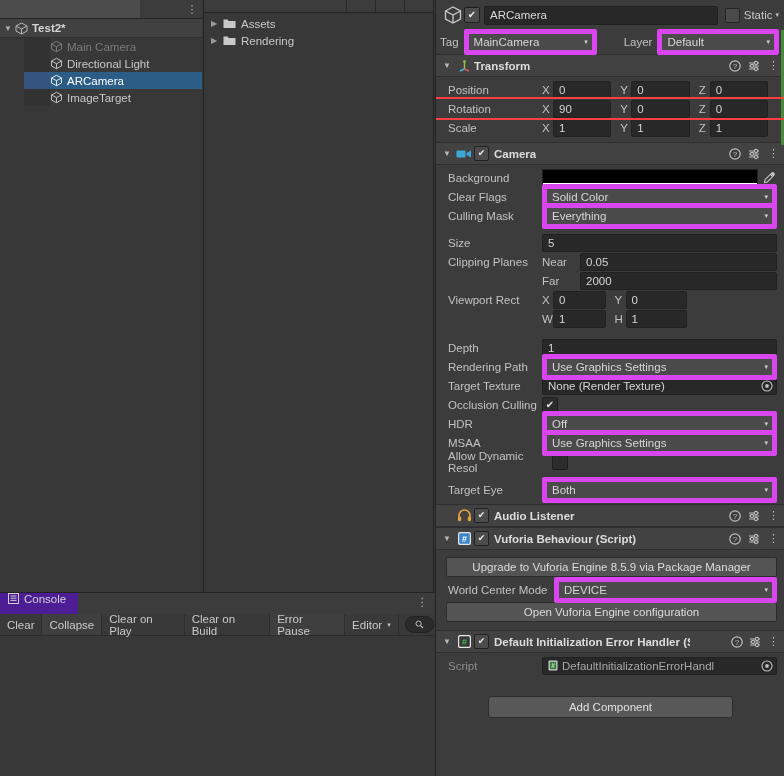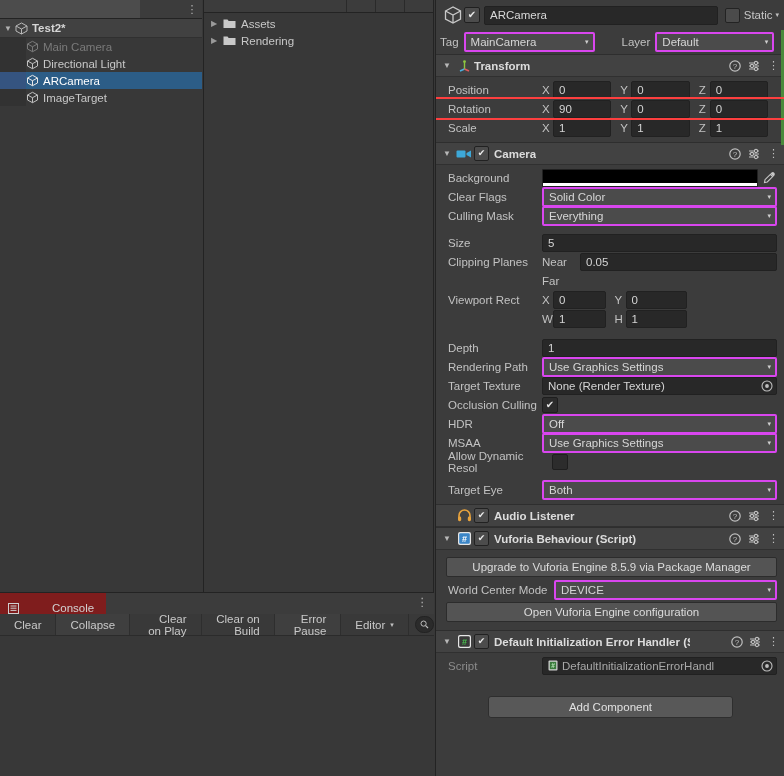--- a/index.html
+++ b/index.html
@@ -15,21 +15,21 @@
 
   
   #hierarchy{position:absolute;left:0;top:0;width:202px;height:592px;background:#383838;}
   .h-topbar{height:18px;background:#3c3c3c;border-bottom:1px solid #232323;display:flex;align-items:center;}
   .h-tab{height:18px;background:#4c4c4c;width:140px;}
   .h-kebab{width:20px;text-align:center;color:#b4b4b4;font-size:11px;letter-spacing:0;}
   .h-scene{height:18px;display:flex;align-items:center;background:#414141;border-bottom:1px solid #303030;padding-left:4px;}
   .h-scene .tri{color:#b0b0b0;font-size:8px;margin-right:3px;}
   .h-scene .sicon{margin-right:4px;display:inline-flex;}
   .h-scene .stitle{color:#d6d6d6;font-weight:bold;font-size:11.5px;}
-  .h-list{position:relative;}
+  .h-list{position:relative;margin-left:24px;}
   .h-item{height:17px;display:flex;align-items:center;padding-left:26px;color:#c8c8c8;}
   .h-item .cube{margin-right:4px;display:inline-flex;}
   .h-item.dim{color:#7a7a7a;}
   .h-item.sel{background:#2c5d87;color:#ffffff;}
   .h-item.sel::before{content:"";position:absolute;left:0;width:26px;height:17px;background:#355480;}
   .h-left-gutter{position:absolute;left:0;top:0;width:26px;bottom:0;background:#323232;}
 
   
   #project{position:absolute;left:203px;top:0;width:231px;height:592px;background:#383838;}
   .p-topbar{height:12px;background:#3c3c3c;border-bottom:1px solid #232323;display:flex;}
@@ -37,26 +37,26 @@
   .p-tree{padding-top:2px;}
   .p-item{height:17px;display:flex;align-items:center;padding-left:8px;color:#c8c8c8;}
   .p-item .tri{color:#9a9a9a;font-size:8px;width:12px;}
   .p-item .folder{margin-right:5px;display:inline-flex;}
   .p-divider{position:absolute;left:0;top:0;bottom:0;width:1px;background:#232323;}
   .p-divider-r{position:absolute;right:0;top:0;bottom:0;width:1px;background:#232323;}
 
   
   #console{position:absolute;left:0;top:592px;width:434px;height:184px;background:#383838;border-top:1px solid #232323;}
   .c-tabrow{height:21px;background:#3c3c3c;display:flex;align-items:center;position:relative;}
-  .c-tab{height:21px;background:#7f1d1d;display:flex;align-items:flex-end;padding:0 12px 0 8px;color:#d2d2d2;gap:28px;}
+  .c-tab{height:21px;background:#4c1d95;display:flex;align-items:flex-start;padding:0 12px 0 8px;color:#d2d2d2;}
   .c-tab .ico{margin-right:5px;display:inline-flex;}
   .c-tabrow .kebab{position:absolute;right:6px;top:2px;color:#b4b4b4;}
   .c-toolbar{height:21px;background:#393939;display:flex;align-items:stretch;border-bottom:1px solid #2b2b2b;}
-  .c-btn{display:flex;align-items:center;padding:0 14px;color:#c9c9c9;border-right:1px solid #2e2e2e;
-         background:#3f3f3f;font-size:11.5px;text-align:right;}
+  .c-btn{display:flex;align-items:center;padding:0 7px;color:#c9c9c9;border-right:1px solid #2e2e2e;
+         background:#3f3f3f;font-size:11.5px;}
   .c-btn.flat{background:#393939;border-right:1px solid #2e2e2e;}
   .c-btn .caret{margin-left:5px;font-size:7px;color:#c0c0c0;}
   .c-search{margin-left:6px;width:28px;background:#2b2b2b;border:1px solid #222;border-radius:9px;
             display:flex;align-items:center;justify-content:center;height:15px;align-self:center;}
   .c-body{background:#383838;height:140px;}
 
   
   #inspector{position:absolute;left:435px;top:0;width:349px;height:776px;background:#3c3c3c;
              border-left:1px solid #232323;overflow:hidden;}
   .prefab-strip{position:absolute;right:0;top:30px;height:115px;width:4px;background:#4a8a3c;}
@@ -66,21 +66,21 @@
             display:flex;align-items:center;justify-content:center;margin-right:4px;}
   .go-check .tick{color:#e8e8e8;font-size:10px;line-height:10px;}
   .go-name{flex:1;height:17px;background:#282828;border:1px solid #212121;border-radius:2px;
            color:#d8d8d8;display:flex;align-items:center;padding-left:5px;font-size:11.5px;}
   .static-box{width:13px;height:13px;background:#4b4b4b;border:1px solid #232323;border-radius:2px;margin:0 4px 0 7px;}
   .static-lbl{color:#c6c6c6;}
   .static-caret{font-size:7px;margin-left:3px;color:#c0c0c0;}
 
   .taglayer{height:24px;display:flex;align-items:center;padding:0 6px 0 4px;background:#3c3c3c;}
   .tl-label{color:#c2c2c2;margin-right:5px;}
-  .dropdown{background:#4b4b4b;border:2px solid #d946ef;border-radius:2px;height:16px;
+  .dropdown{background:#4b4b4b;border:5px solid #d946ef;border-radius:2px;height:16px;
             display:flex;align-items:center;padding:0 4px 0 5px;color:#d6d6d6;position:relative;}
   .dropdown .dcaret{margin-left:auto;font-size:7px;color:#d0d0d0;padding-left:6px;}
 
   .comp-head{height:21px;display:flex;align-items:center;background:#424242;
              border-top:1px solid #2e2e2e;border-bottom:1px solid #303030;padding-left:4px;}
   .comp-head .foldout{width:14px;color:#b8b8b8;font-size:8px;text-align:center;}
   .comp-head .cicon{width:20px;display:flex;align-items:center;justify-content:center;}
   .comp-head .ccheck{width:13px;height:13px;background:#4c4c4c;border:1px solid #212121;border-radius:2px;
                      display:flex;align-items:center;justify-content:center;margin-right:5px;}
   .comp-head .ccheck .tick{color:#eee;font-size:9px;line-height:9px;}
@@ -443,20 +443,21 @@
       </div>
 
       <div class="frow">
         <span class="flabel">Clipping Planes</span>
         <span style="width:38px;color:#c2c2c2">Near</span>
         <span class="field wide">0.05</span>
       </div>
       <div class="frow">
         <span class="flabel"></span>
         <span style="width:38px;color:#c2c2c2">Far</span>
+        <span class="field wide">2000</span>
       </div>
 
       <div class="frow">
         <span class="flabel">Viewport Rect</span>
         <span style="display:flex;flex:1;padding-right:98px">
           <span class="cell" style="display:flex;align-items:center;flex:1">
               <span class="axis">X</span>
             <span class="field" style="flex:1;margin-right:9px">0</span>
             </span>
           <span class="cell" style="display:flex;align-items:center;flex:1">

